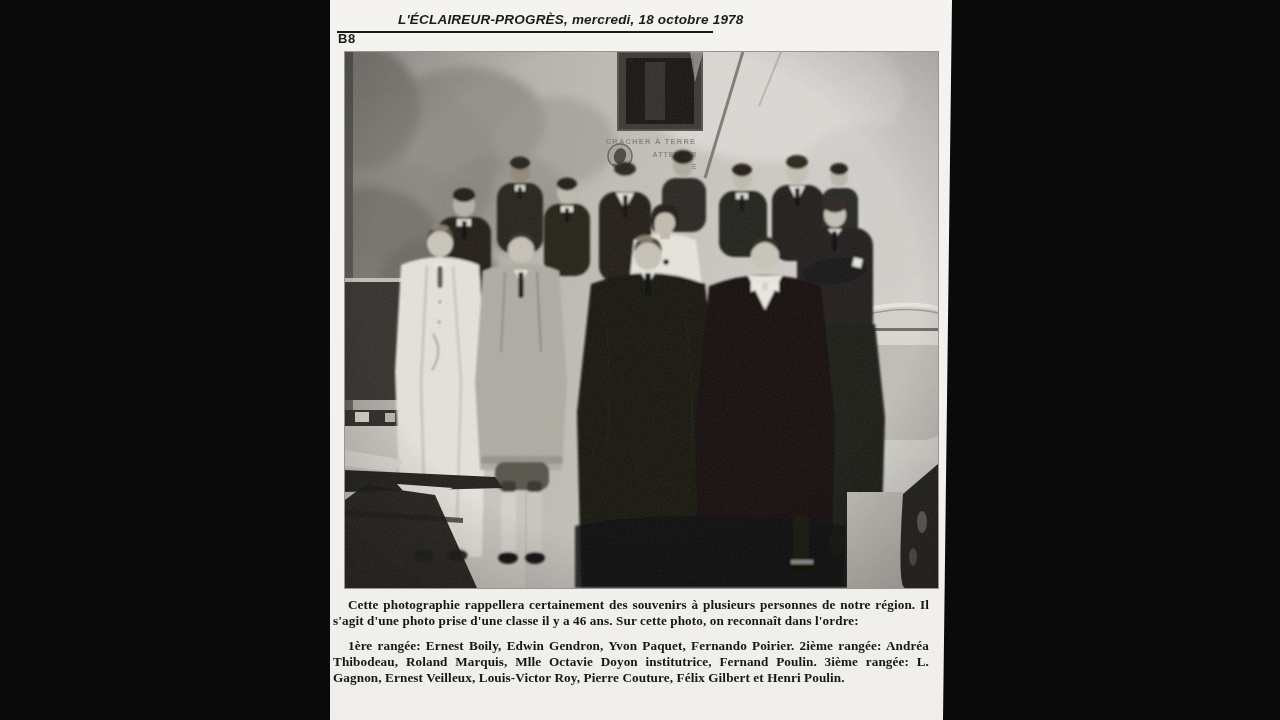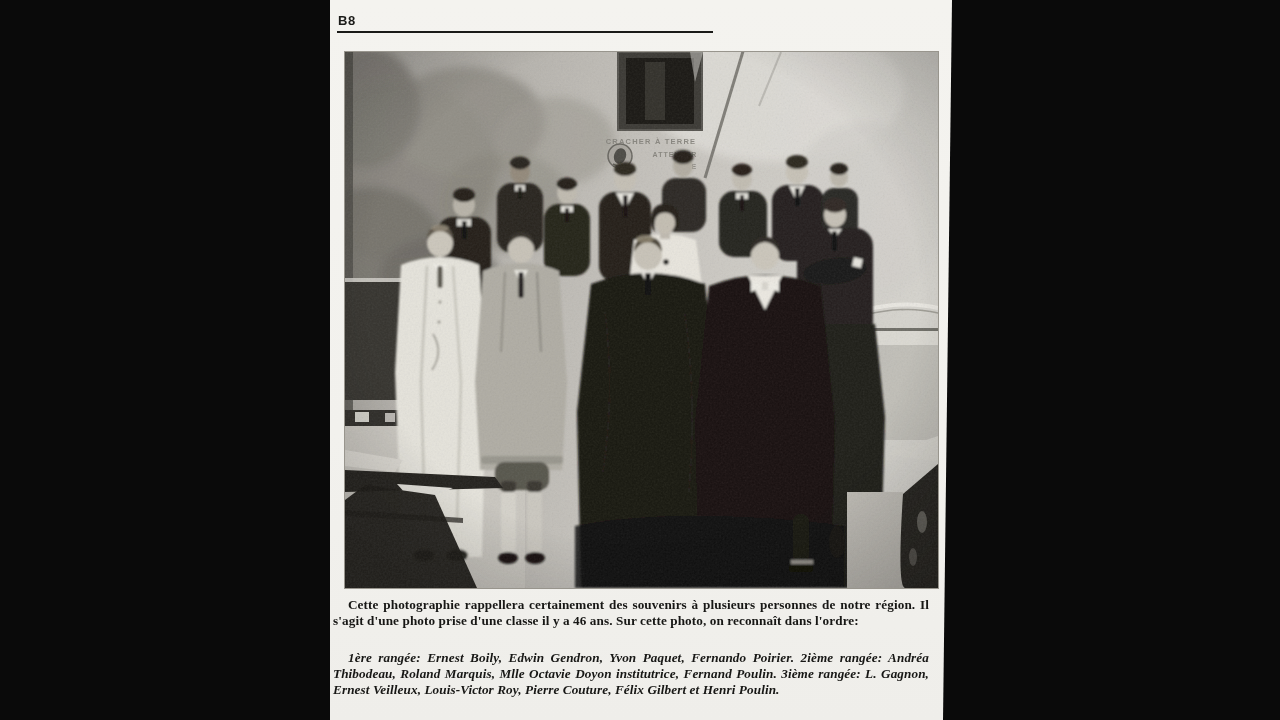--- a/index.html
+++ b/index.html
@@ -4,49 +4,50 @@
 <style>
   html,body{margin:0;padding:0;background:#0a0a0a;}
   body{width:1280px;height:720px;overflow:hidden;position:relative;}
   .stage{position:absolute;left:0;top:0;width:1280px;height:720px;background:#0a0a0a;}
   .paper{
     position:absolute;left:330px;top:0;width:622px;height:720px;
     background:linear-gradient(180deg,#f4f3ef 0%,#f2f1ed 60%,#efeeea 100%);
     clip-path:polygon(0 0,100% 0,calc(100% - 9px) 100%,0 100%);
   }
   .hdr-b8{
-    position:absolute;left:8px;top:13px;
+    position:absolute;left:8px;top:31px;
     font:700 13px "Liberation Sans",sans-serif;color:#1b1b19;letter-spacing:.6px;
   }
   .hdr-title{
     position:absolute;left:68px;top:12px;white-space:nowrap;
     font:italic 700 13.5px "Liberation Sans",sans-serif;color:#1b1b19;letter-spacing:.2px;
   }
   .hdr-rule{position:absolute;left:7px;top:31px;width:376px;height:2px;background:#1a1a18;}
   .photo{
     position:absolute;left:15px;top:52px;width:593px;height:536px;
     background:#b7b4ae;outline:1px solid #98958d;
   }
   .photo svg{display:block;width:100%;height:100%;}
   .caption{
     position:absolute;left:3px;top:597px;width:596px;
     font:700 13.2px/16px "Liberation Serif",serif;color:#171715;
     text-align:justify;letter-spacing:.1px;
   }
   .caption p{margin:0;text-indent:15px;}
-  .caption p + p{margin-top:21px;font-style:italic;}
+  .caption p + p{margin-top:9px;}
   .poster-text{fill:#817f78;font-family:"Liberation Sans",sans-serif;font-weight:700;}
 </style>
 </head>
 <body>
 
 <div class="stage">
   <div class="paper">
 
     <span class="hdr-b8">B8</span>
+    <span class="hdr-title">L'ÉCLAIREUR-PROGRÈS, mercredi, 18 octobre 1978</span>
     <div class="hdr-rule"></div>
 
     <figure class="photo" style="margin:0">
       <svg viewBox="0 0 593 536" preserveAspectRatio="none">
         <defs>
           <linearGradient id="wall" x1="0" y1="0" x2="1" y2="0.18">
             <stop offset="0" stop-color="#a5a29c"></stop>
             <stop offset="0.35" stop-color="#bab7b1"></stop>
             <stop offset="0.68" stop-color="#ccc9c3"></stop>
             <stop offset="1" stop-color="#d6d4ce"></stop>

